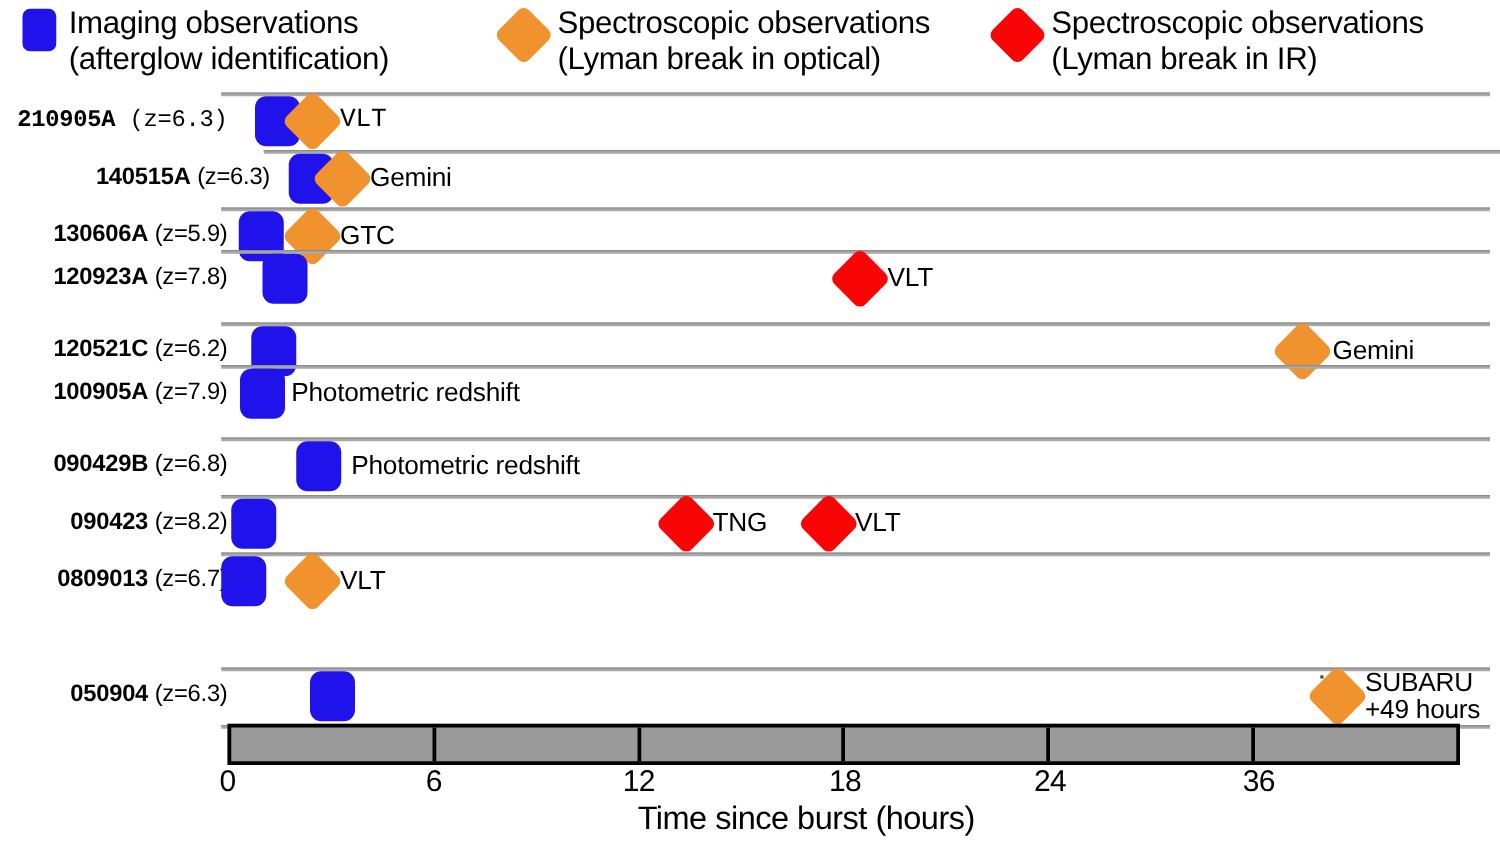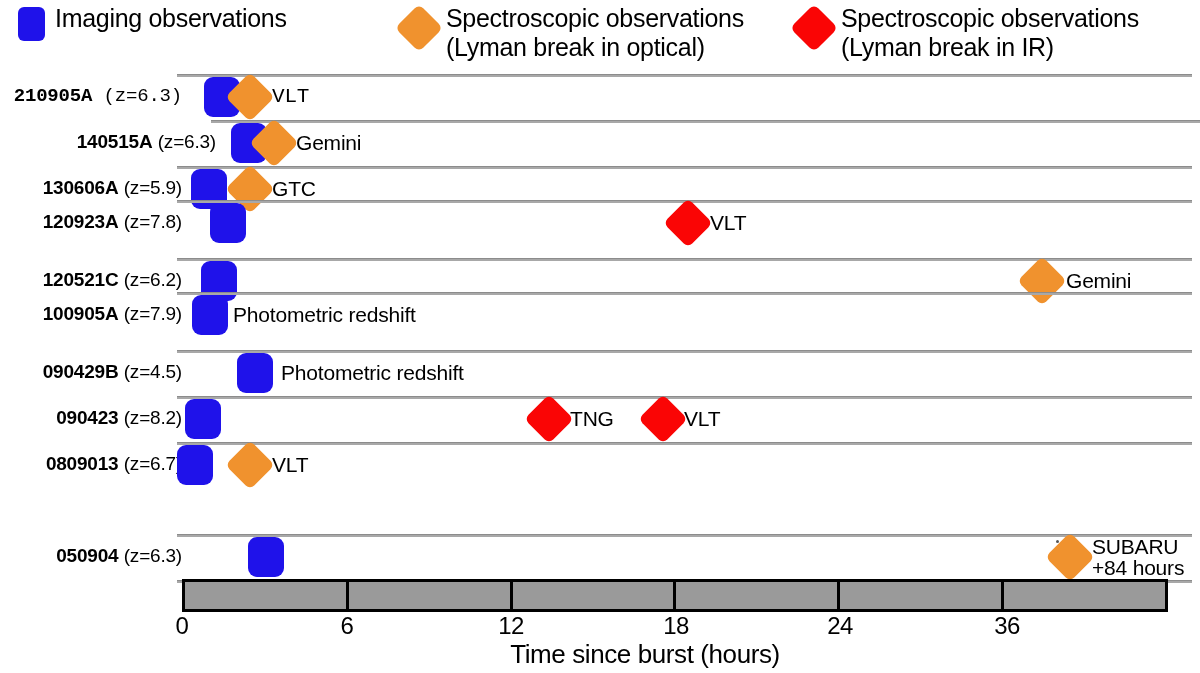--- a/index.html
+++ b/index.html
@@ -192,21 +192,21 @@
   #axis-title-inner { padding-left: 90px; display: inline-block; }
 </style>
 </head>
 <body>
 
 <div id="figure">
 
   <div id="legend">
       <div class="legend-item" style="left: 18px;">
         <div class="legend-swatch square" style="background: rgb(31, 18, 234);"></div>
-        <div class="legend-text"><span>Imaging observations</span></div>
+        <div class="legend-text"><span>Imaging observations</span><span class="l2">(afterglow identification)</span></div>
       </div>
       <div class="legend-item" style="left: 402px;">
         <div class="legend-swatch diamond" style="background: rgb(240, 146, 46);"></div>
         <div class="legend-text"><span>Spectroscopic observations</span><span class="l2">(Lyman break in optical)</span></div>
       </div>
       <div class="legend-item" style="left: 797px;">
         <div class="legend-swatch diamond" style="background: rgb(250, 5, 5);"></div>
         <div class="legend-text"><span>Spectroscopic observations</span><span class="l2">(Lyman break in IR)</span></div>
       </div>
     </div>
@@ -248,21 +248,21 @@
         <div class="marker-label" style="left: 1066px;"><span>Gemini</span></div>
       </div>
       <div class="row" style="top: 218px; padding-left: 36px;">
         <div class="row-line"></div>
         <div class="row-label"><span class="grb">100905A</span> <span class="z">(z=7.9)</span></div>
         <div class="marker square" style="left: 210px; background: rgb(31, 18, 234);"></div>
         <div class="marker-label" style="left: 233px;"><span>Photometric redshift</span></div>
       </div>
       <div class="row" style="top: 276px;">
         <div class="row-line"></div>
-        <div class="row-label"><span class="grb">090429B</span> <span class="z">(z=4.5)</span></div>
+        <div class="row-label"><span class="grb">090429B</span> <span class="z">(z=6.8)</span></div>
         <div class="marker square" style="left: 255px; background: rgb(31, 18, 234);"></div>
         <div class="marker-label" style="left: 281px;"><span>Photometric redshift</span></div>
       </div>
       <div class="row" style="top: 322px;">
         <div class="row-line"></div>
         <div class="row-label"><span class="grb">090423</span> <span class="z">(z=8.2)</span></div>
         <div class="marker square" style="left: 203px; background: rgb(31, 18, 234);"></div>
         <div class="marker diamond" style="left: 549px; background: rgb(250, 5, 5);"></div>
         <div class="marker-label" style="left: 570px;"><span>TNG</span></div>
         <div class="marker diamond" style="left: 663px; background: rgb(250, 5, 5);"></div>
@@ -275,21 +275,21 @@
         <div class="marker diamond" style="left: 250px; background: rgb(240, 146, 46);"></div>
         <div class="marker-label" style="left: 272px;"><span>VLT</span></div>
       </div>
       <div class="row" style="top: 414px; margin-top: 46px;">
         <div class="row-line"></div>
         <div class="row-line last"></div>
         <div class="row-label"><span class="grb">050904</span> <span class="z">(z=6.3)</span></div>
         <div class="marker square" style="left: 266px; background: rgb(31, 18, 234);"></div>
         <div class="speck" style="left: 1056px; top: 6px;"></div>
         <div class="marker diamond" style="left: 1070px; background: rgb(240, 146, 46);"></div>
-        <div class="marker-label two-line" style="left: 1092px;"><span>SUBARU</span><span class="ml2">+84 hours</span></div>
+        <div class="marker-label two-line" style="left: 1092px;"><span>SUBARU</span><span class="ml2">+49 hours</span></div>
       </div>
     </div>
 
   <div id="axis">
     <div id="axis-bar" style="left: 182px; width: 986px; background: rgb(154, 154, 154); border-color: rgb(0, 0, 0);">
         <div class="axis-seg"></div>
         <div class="axis-seg"></div>
         <div class="axis-seg"></div>
         <div class="axis-seg"></div>
         <div class="axis-seg"></div>

